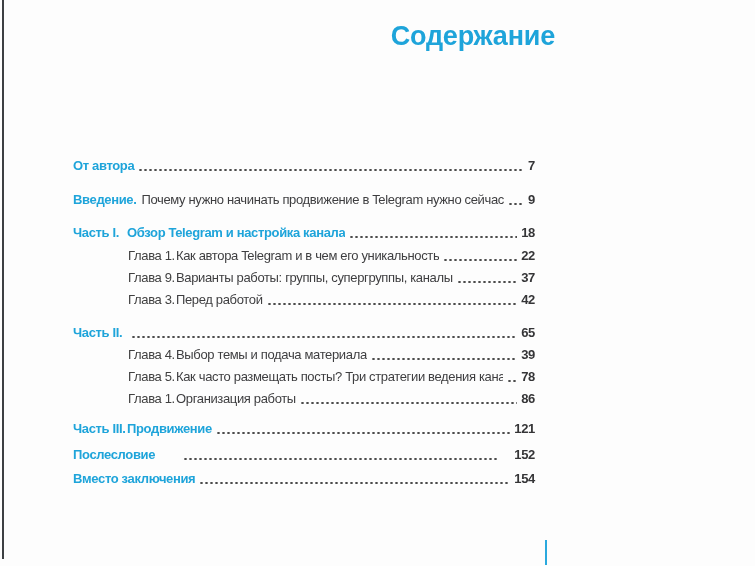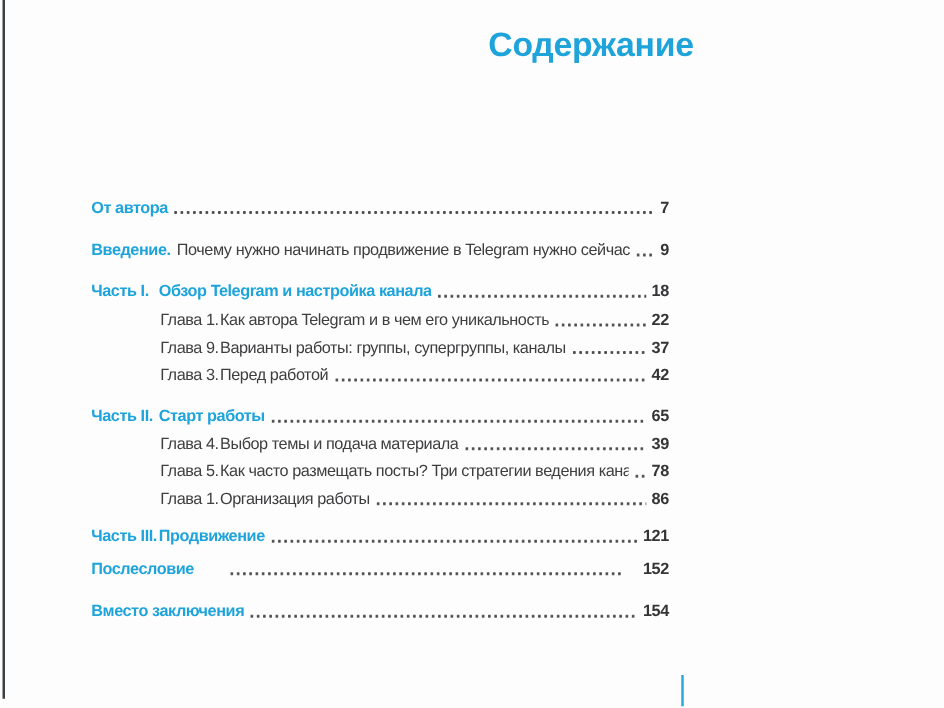--- a/index.html
+++ b/index.html
@@ -26,21 +26,21 @@
   .row{
     display:flex;align-items:stretch;
     line-height:22px;font-size:13px;letter-spacing:-0.35px;
     white-space:nowrap;color:#3e3e40;margin-top:0;
   }
   .row.first{margin-top:155px;}
   .row.g12{margin-top:12px;}
   .row.g11{margin-top:11px;}
   .row.g8{margin-top:8px;}
   .row.g4{margin-top:4px;gap:12px;}
-  .row.g10{margin-top:12px;}
+  .row.g10{margin-top:2px;}
   .row.g1{margin-top:1px;}
   .lbl{
     color:#1ea4da;font-weight:700;flex:0 0 auto;
   }
   .part .lbl{width:54px;}
   .chapter{padding-left:54px;}
   .chapter .lbl{width:49px;font-weight:400;color:#404040;text-align:center;}
   .txt{
     color:#3e3e40;overflow:hidden;flex:0 1 auto;
   }
@@ -108,21 +108,20 @@
 
     <div class="row chapter">
       <span class="lbl">Глава 3.</span>
       <span class="txt">Перед работой</span>
       <span class="leader"></span>
       <span class="pg">42</span>
     </div>
 
     <div class="row part g11">
       <span class="lbl">Часть II.</span>
-      <span class="txt">Старт работы</span>
       <span class="leader"></span>
       <span class="pg">65</span>
     </div>
 
     <div class="row chapter">
       <span class="lbl">Глава 4.</span>
       <span class="txt">Выбор темы и подача материала</span>
       <span class="leader"></span>
       <span class="pg">39</span>
     </div>

